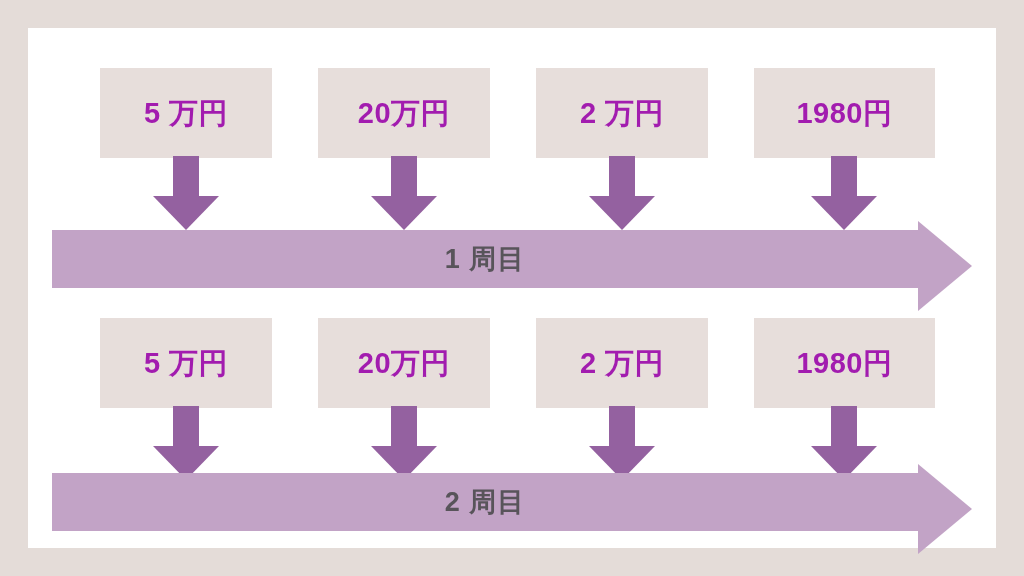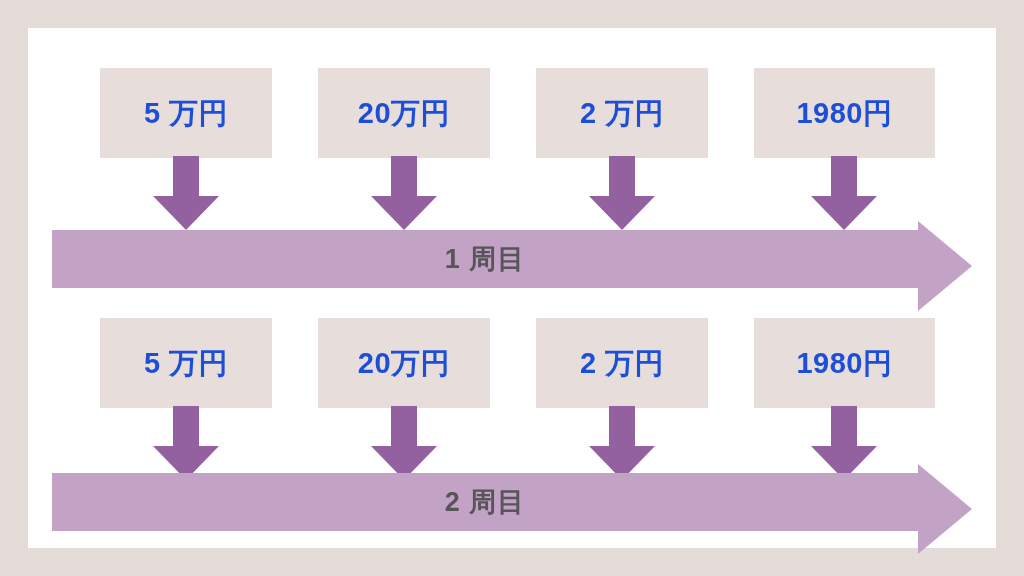--- a/index.html
+++ b/index.html
@@ -34,21 +34,21 @@
   
   .amount-box {
     position: absolute;
     background: #e7dedb;
     display: flex;
     align-items: center;
     justify-content: center;
     box-sizing: border-box;
   }
   .amount-box .amount-label {
-    color: #1d4ed8;
+    color: #a21caf;
     font-size: 29px;
     font-weight: 700;
     letter-spacing: 0.5px;
     line-height: 1;
     white-space: nowrap;
   }
 
   
   .down-arrow {
     position: absolute;

